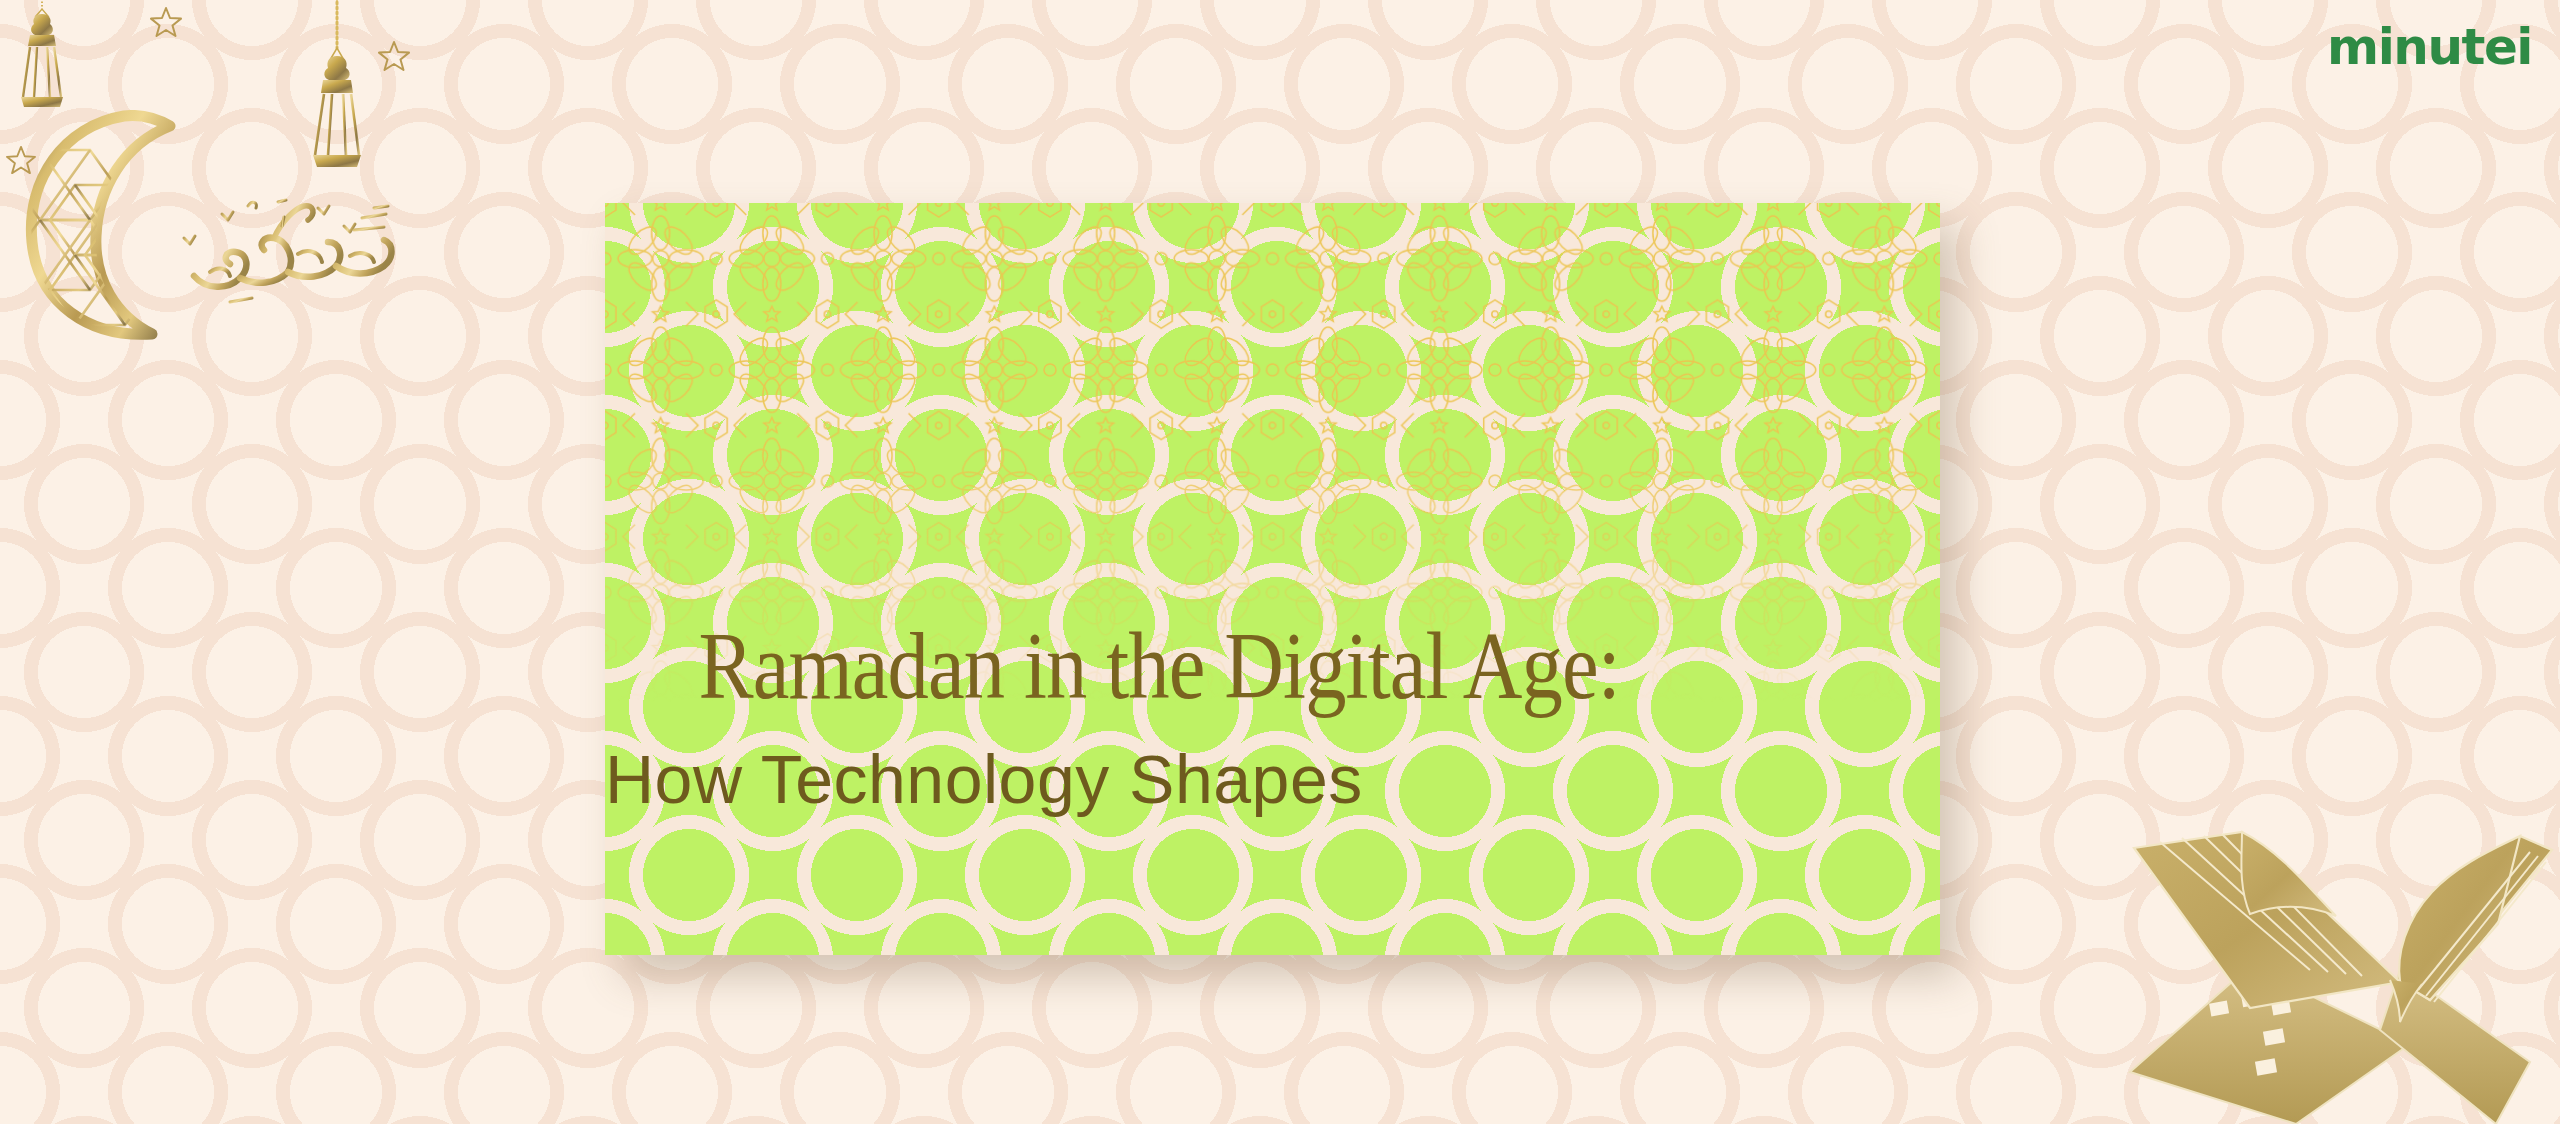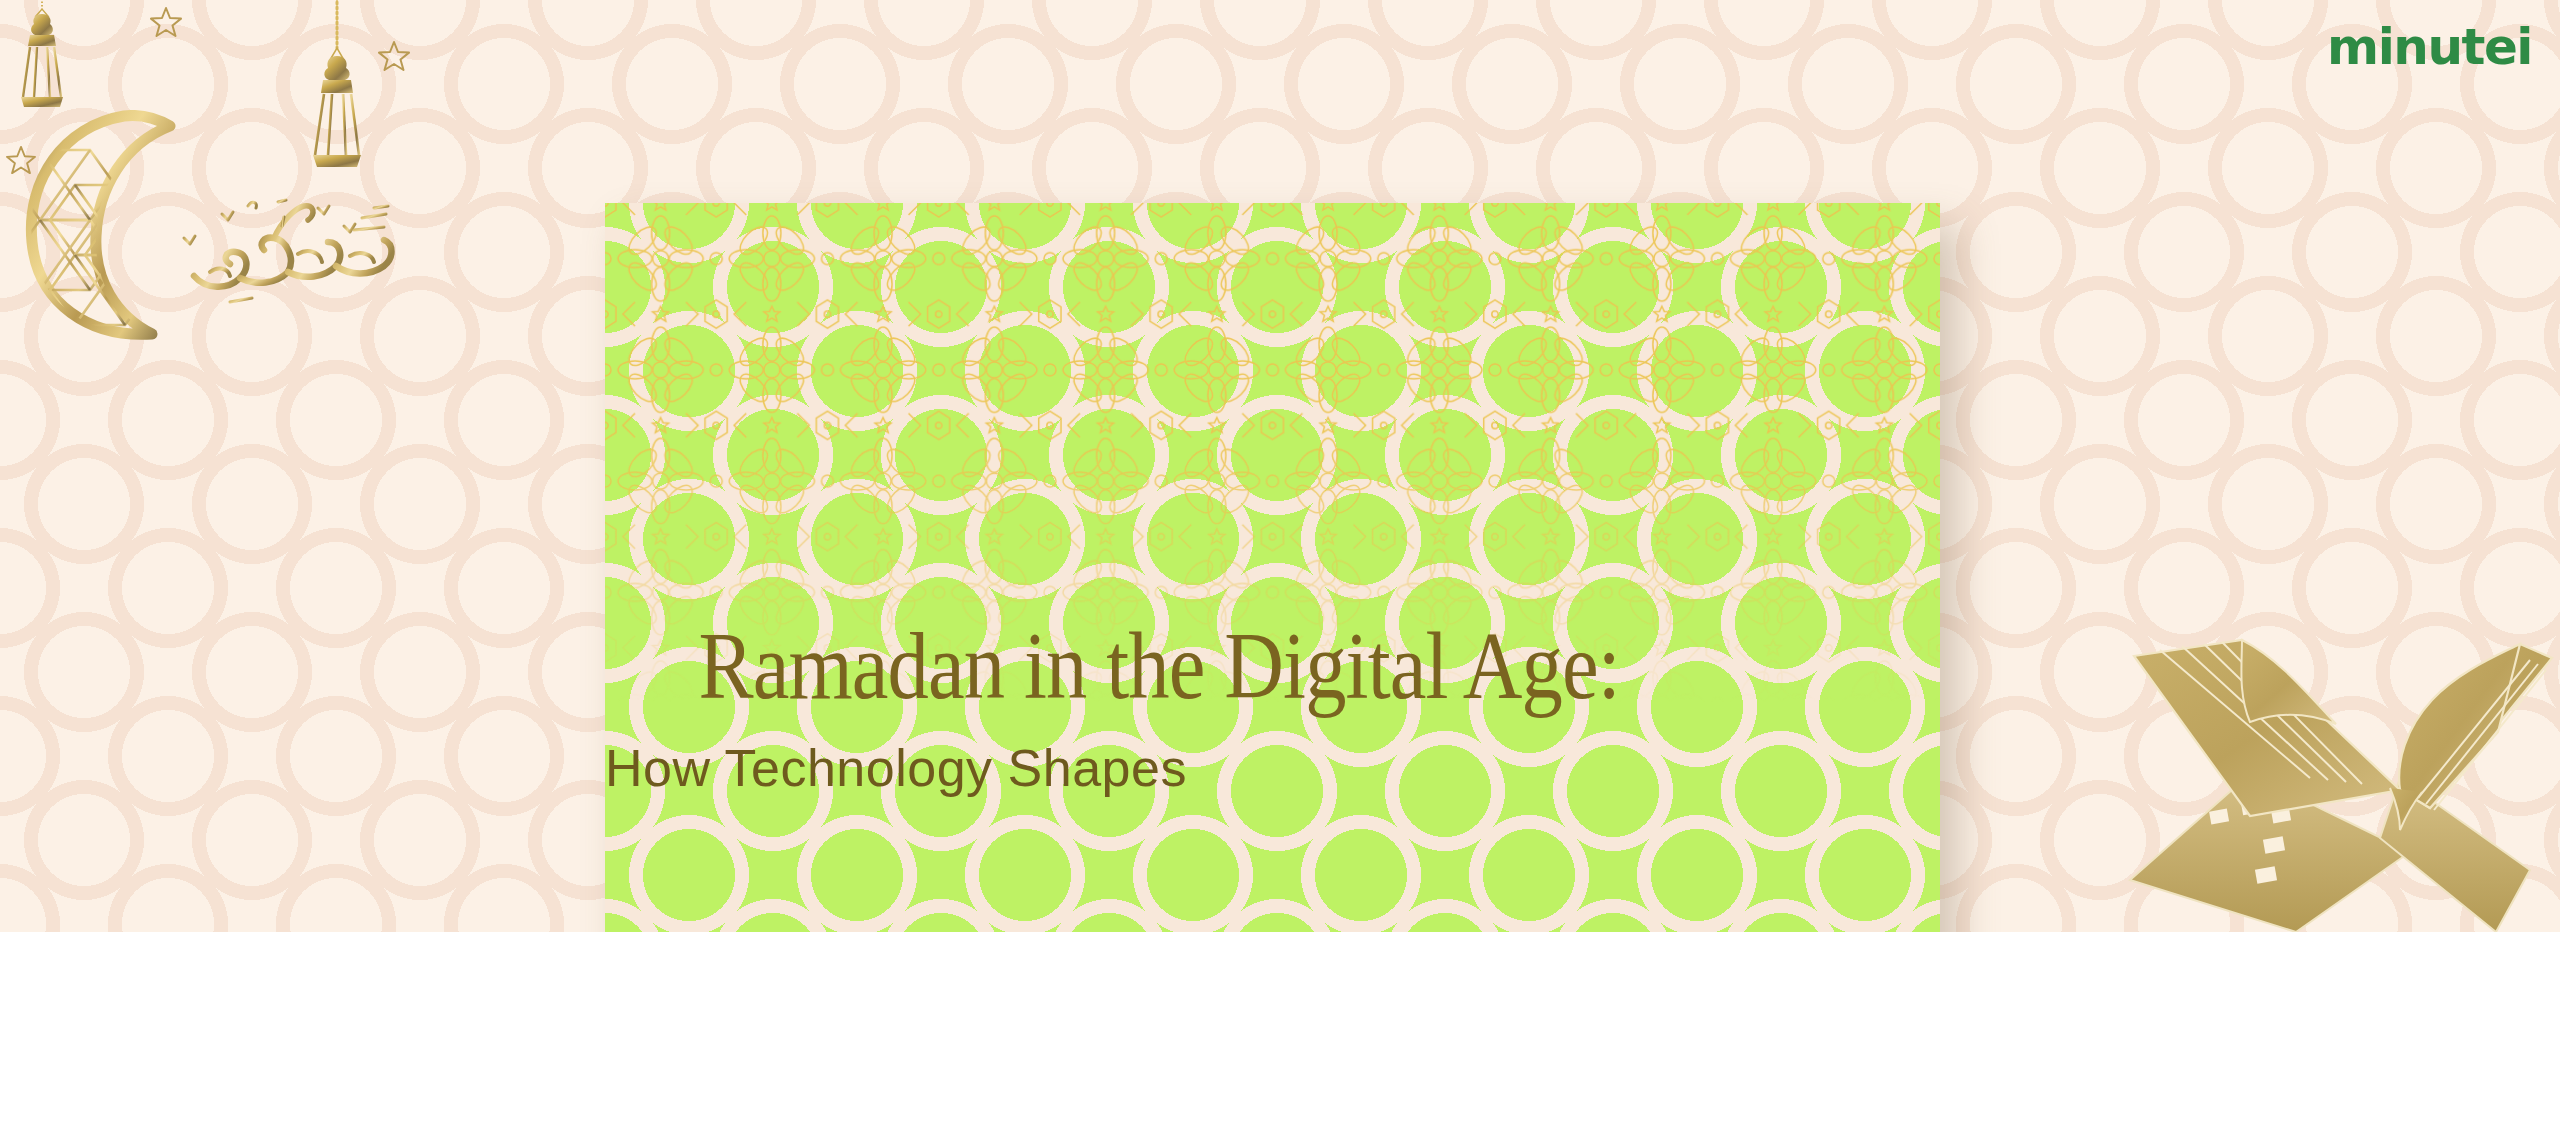--- a/index.html
+++ b/index.html
@@ -5,21 +5,21 @@
   * { margin:0; padding:0; box-sizing:border-box; }
   html,body{
     width:2560px; height:1124px;
     overflow:hidden;
     font-family:"Liberation Sans", sans-serif;
   }
 
   
   #stage{
     position:relative;
-    width:2560px; height:932px;
+    width:2560px; height:1124px;
     background:#FCF1E6;
     overflow:hidden;
   }
 
   
   .lattice{
     position:absolute; inset:0;
     background-image:
       radial-gradient(circle at 0% 50%,   transparent 0 46px, #F6E2D2 46px 60px, transparent 60px),
       radial-gradient(circle at 100% 50%, transparent 0 46px, #F6E2D2 46px 60px, transparent 60px),
@@ -65,21 +65,21 @@
     font-size:96px;
     line-height:1.0;
     letter-spacing:-1px;
     color:#7A6420;
     transform:scaleX(.86);
     white-space:nowrap;
   }
   #subtitle{
     position:absolute; left:0; right:0; top:532px;
     font-family:"Liberation Sans", sans-serif;
-    font-size:52px;
+    font-size:68px;
     line-height:1.30;
     color:#6E5A1E;
     letter-spacing:.5px;
   }
   #subtitle .l{ display:block; }
 
   
   #logo{
     position:absolute; right:28px; top:18px;
     font-family:"DejaVu Sans", sans-serif;

